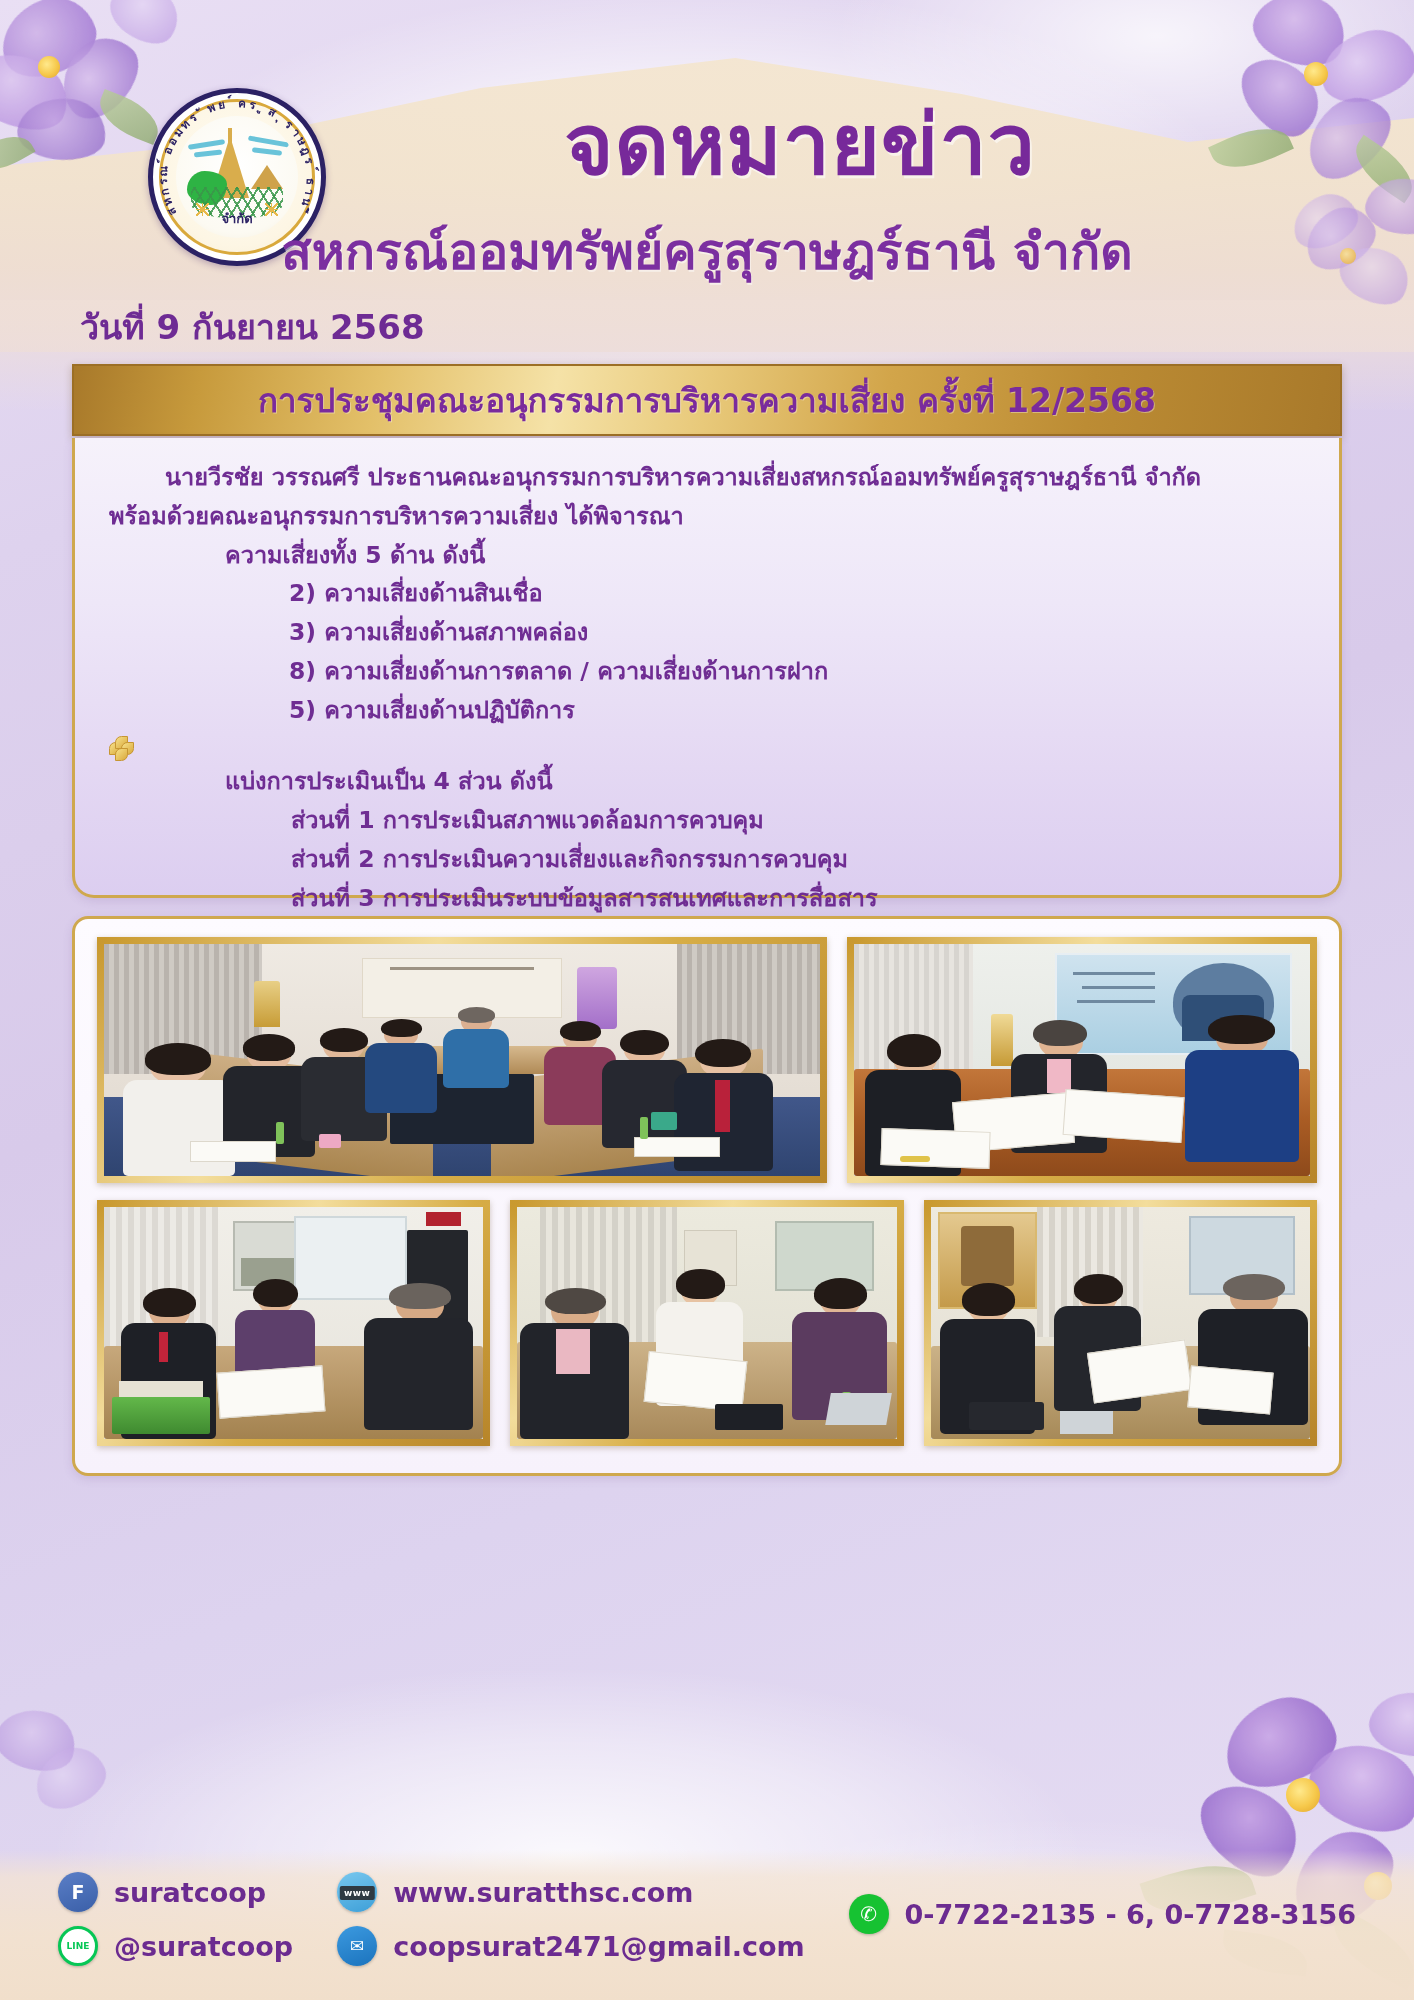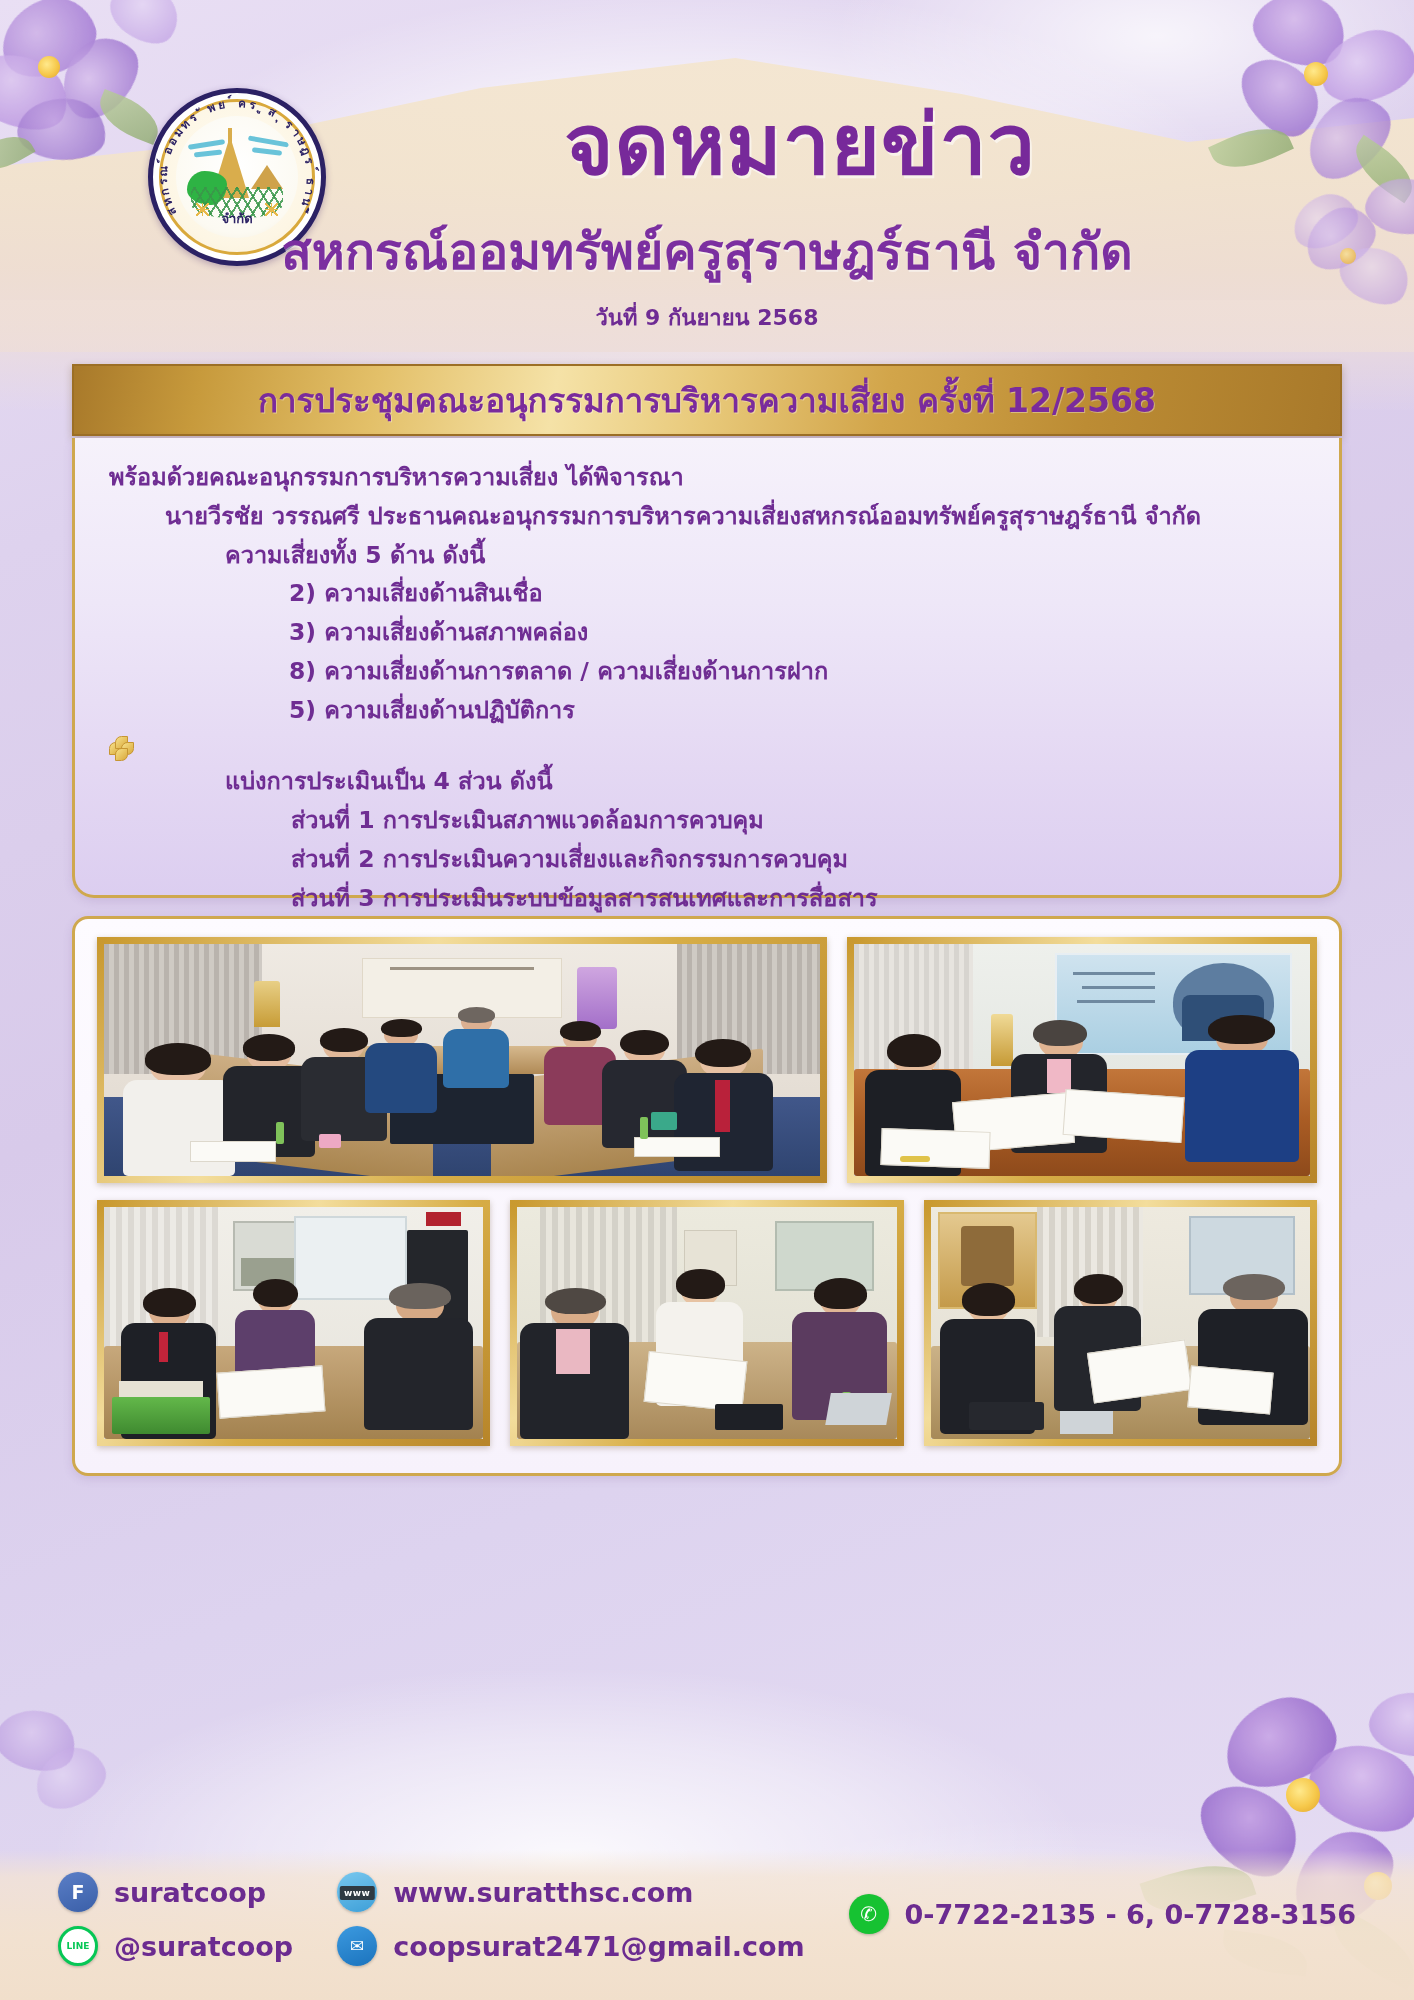--- a/index.html
+++ b/index.html
@@ -162,22 +162,21 @@
   }
   .title-sub {
     position:absolute; left:80px; top:222px; width:1254px;
     text-align:center;
     font-size:50px; line-height:1.2; font-weight:700;
     color:#7b2fa0;
     text-shadow:1px 2px 0 rgba(255,255,255,.5);
   }
   .title-date {
     position:absolute; left:80px; top:300px; width:1254px;
-    text-align:center;
-    font-size:22px; font-weight:700; color:#6e2b94;
+    font-size:34px; font-weight:700; color:#6e2b94;
   }
 
   
   .gold-bar {
     position:absolute; left:72px; top:364px;
     width:1270px; height:72px;
     background:linear-gradient(100deg,
       #a8792a 0%, #c79a3c 10%, #e3c069 24%, #f5e2a7 38%,
       #e8c97a 50%, #d2a54a 64%, #bc8c34 80%, #a8792a 100%);
     border:2px solid #9c6f25;
@@ -418,23 +417,23 @@
 
     <div class="title-date">วันที่ 9 กันยายน 2568</div>
   </div>
 
   <div class="gold-bar">
     <div class="gold-bar-text">การประชุมคณะอนุกรรมการบริหารความเสี่ยง ครั้งที่ 12/2568</div>
   </div>
 
   <div class="content-card">
 
+    <div class="body-line indent1">นายวีรชัย  วรรณศรี  ประธานคณะอนุกรรมการบริหารความเสี่ยงสหกรณ์ออมทรัพย์ครูสุราษฎร์ธานี  จำกัด</div>
+
     <div class="body-line">พร้อมด้วยคณะอนุกรรมการบริหารความเสี่ยง ได้พิจารณา</div>
-
-    <div class="body-line indent1">นายวีรชัย  วรรณศรี  ประธานคณะอนุกรรมการบริหารความเสี่ยงสหกรณ์ออมทรัพย์ครูสุราษฎร์ธานี  จำกัด</div>
 
 
     <div class="body-line lvl2">ความเสี่ยงทั้ง 5 ด้าน ดังนี้</div>
 
     <div class="body-line lvl3">2) ความเสี่ยงด้านสินเชื่อ</div>
     <div class="body-line lvl3">3) ความเสี่ยงด้านสภาพคล่อง</div>
     <div class="body-line lvl3">8) ความเสี่ยงด้านการตลาด / ความเสี่ยงด้านการฝาก</div>
     <div class="body-line lvl3">5) ความเสี่ยงด้านปฏิบัติการ</div>
 
     <div class="bullet-row">

